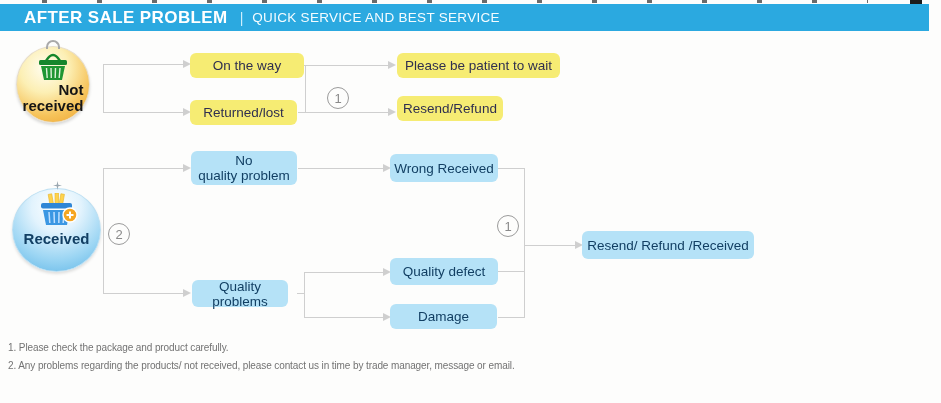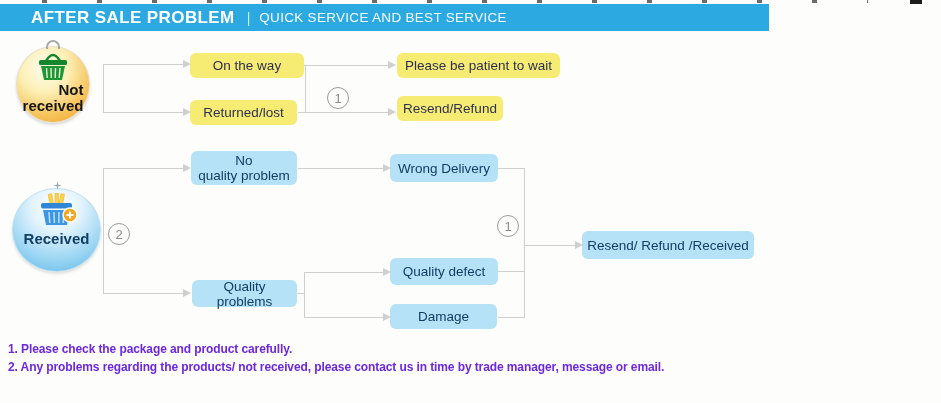--- a/index.html
+++ b/index.html
@@ -8,22 +8,22 @@
     background:#fdfdfc;font-family:"Liberation Sans",sans-serif;
   }
   
   .top-strip{
     position:absolute;left:18px;top:0;width:850px;height:3px;opacity:.75;
     background:repeating-linear-gradient(90deg,transparent 0 24px,#3a3a3a 24px 29px,transparent 29px 55px);
   }
   .top-strip-mark{position:absolute;left:910px;top:0;width:12px;height:4px;background:#1c1c1c;}
   
   .header{
-    position:absolute;left:0;top:4px;width:769px;height:27px;
-    background:var(--header-bg,#2BA9E0);display:flex;align-items:center;padding-left:31px;box-sizing:border-box;
+    position:absolute;left:0;top:4px;width:929px;height:27px;
+    background:var(--header-bg,#2BA9E0);display:flex;align-items:center;padding-left:24px;box-sizing:border-box;
   }
   .h-title{color:#fff;font-size:17px;font-weight:bold;letter-spacing:.4px;}
   .h-sep{color:#cdeffc;font-size:14px;margin:0 9px 0 12px;}
   .h-sub{color:#f4fcff;font-size:13.5px;letter-spacing:.3px;}
   
   .ball{position:absolute;border-radius:50%;display:flex;flex-direction:column;align-items:center;box-sizing:border-box;}
   .ball.orange{
     left:16px;top:46px;width:74px;height:77px;
     background:radial-gradient(circle at 38% 28%,#fffdf0 0%,#fcefb4 35%,#f6c35a 68%,var(--ball-orange,#EC9F2B) 100%);
     border:1px solid #e7ddc8;box-shadow:0 2px 3px rgba(0,0,0,.15);
@@ -52,21 +52,21 @@
   
   .hline{position:absolute;height:1px;background:var(--connector,#CFCFCF);}
   .vline{position:absolute;width:1px;background:var(--connector,#CFCFCF);}
   .arr{position:absolute;width:0;height:0;border-top:4px solid transparent;border-bottom:4px solid transparent;border-left:8px solid var(--connector,#CFCFCF);}
   
   .marker{
     position:absolute;width:22px;height:22px;border-radius:50%;border:1.5px solid #9b9b9b;
     color:#8a8a8a;font-size:13px;display:flex;align-items:center;justify-content:center;background:transparent;box-sizing:border-box;
   }
   
-  .note{position:absolute;left:8px;color:#6d28d9;font-size:12px;font-weight:bold;letter-spacing:-.1px;}
+  .note{position:absolute;left:8px;color:#737373;font-size:10px;font-weight:normal;letter-spacing:-.1px;}
 </style>
 </head>
 <body>
 
 <div class="stage">
 
   <div class="top-strip"></div>
   <div class="top-strip-mark"></div>
 
   <div class="header">
@@ -155,22 +155,22 @@
   <div class="marker" style="left:108px;top:223px">2</div>
   <div class="marker" style="left:497px;top:215px">1</div>
 
   <div class="node yellow" style="left:190px;top:53px;width:114px;height:25px">On the way</div>
   <div class="node yellow" style="left:190px;top:100px;width:107px;height:25px">Returned/lost</div>
   <div class="node yellow" style="left:397px;top:53px;width:163px;height:25px">Please be patient to wait</div>
   <div class="node yellow" style="left:397px;top:96px;width:106px;height:25px">Resend/Refund</div>
 
   <div class="node blue pre" style="left:191px;top:151px;width:106px;height:34px">No
 quality problem</div>
-  <div class="node blue" style="left:192px;top:280px;width:105px;height:27px">Quality problems</div>
-  <div class="node blue" style="left:390px;top:154px;width:108px;height:28px">Wrong Delivery</div>
+  <div class="node blue" style="left:192px;top:280px;width:96px;height:27px">Quality problems</div>
+  <div class="node blue" style="left:390px;top:154px;width:108px;height:28px">Wrong Received</div>
   <div class="node blue" style="left:390px;top:258px;width:108px;height:27px">Quality defect</div>
   <div class="node blue" style="left:390px;top:304px;width:107px;height:25px">Damage</div>
   <div class="node blue" style="left:582px;top:231px;width:172px;height:28px">Resend/ Refund /Received</div>
 
   <div class="note" style="top:342px">1. Please check the package and product carefully.</div>
   <div class="note" style="top:360px">2. Any problems regarding the products/ not received, please contact us in time by trade manager, message or email.</div>
 
 </div>
 
 </body></html>

